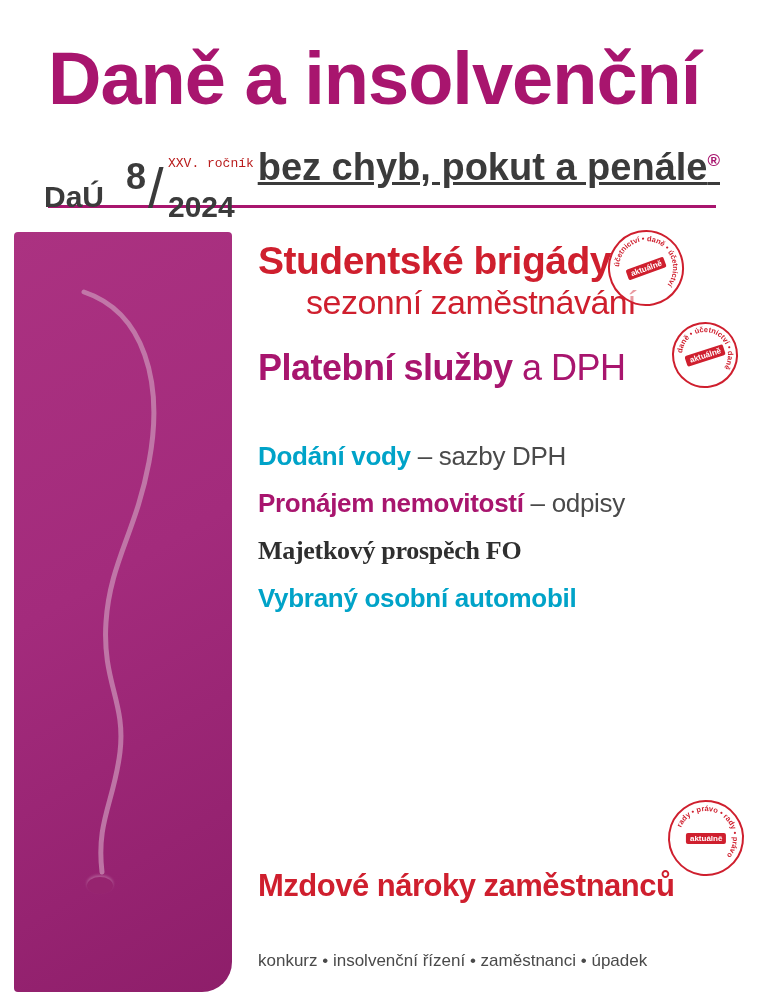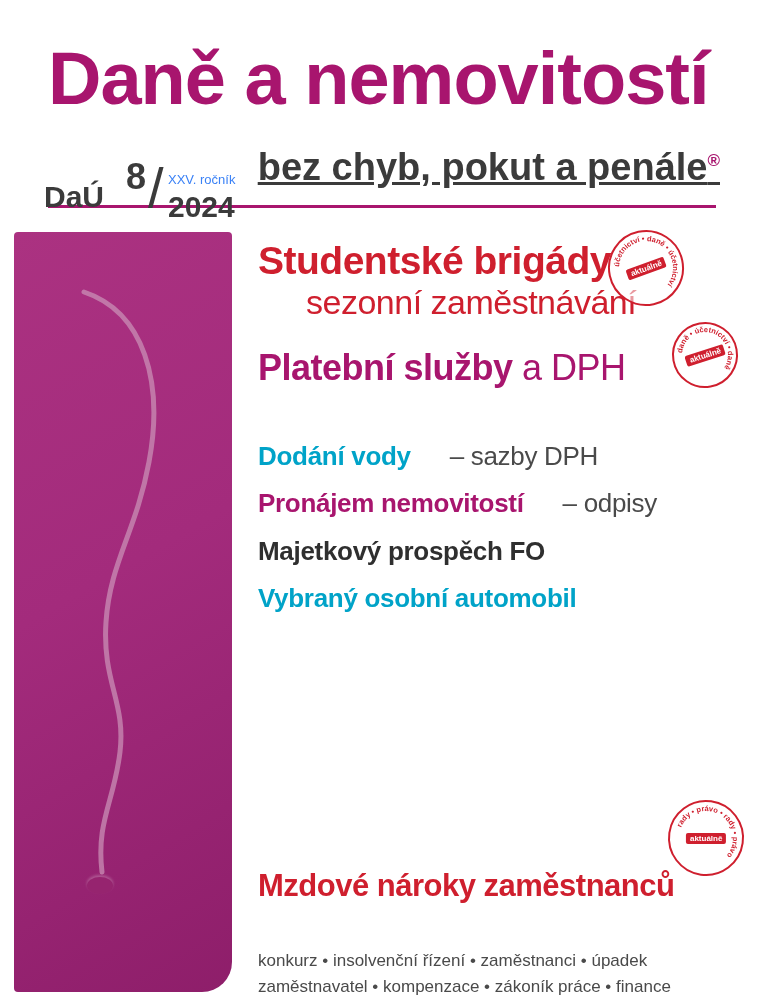--- a/index.html
+++ b/index.html
@@ -79,24 +79,25 @@
     left: 148px;
     top: 160px;
     font-size: 56px;
     font-weight: normal;
     color: #3b3b3b;
     line-height: 1;
   }
   .volume {
     position: absolute;
     left: 168px;
-    top: 172px;
+    top: 156px;
     font-size: 13px;
-    color: #3b82f6;
+    color: #b91c1c;
     white-space: nowrap;
+    font-family: Liberation Mono, monospace;
   }
   .year {
     position: absolute;
     left: 168px;
     top: 190px;
     font-size: 30px;
     font-weight: bold;
     color: #3b3b3b;
   }
 
@@ -162,22 +163,22 @@
     margin-top: 52px;
   }
   .list-item {
     font-size: 26px;
     line-height: 1.32;
     margin-bottom: 13px;
     letter-spacing: -0.3px;
   }
   .li-magenta { color: #a8156e; font-weight: bold; }
   .li-cyan    { color: #00a3c8; font-weight: bold; }
-  .li-dark    { color: #2f2f2f; font-weight: bold; }
-  .li-grey    { color: #4a4a4a; font-weight: normal; margin-left: 32px; }
+  .li-dark    { color: #2f2f2f; font-weight: bold; font-family: Liberation Serif, serif; }
+  .li-grey    { color: #4a4a4a; font-weight: normal; }
 
   .bottom-hl {
     position: absolute;
     left: 258px;
     top: 856px;
     width: 492px;
     font-size: 31px;
     font-weight: bold;
     color: #cf1f2e;
     letter-spacing: -0.5px;
@@ -225,21 +226,21 @@
   .stamp .ring-text text { font-size: 7.5px; font-weight: bold; fill: #cf1f2e; }
 
   #stamp-1 { left: 608px; top: 230px; width: 72px; height: 72px; transform: rotate(-12deg); }
   #stamp-2 { left: 672px; top: 322px; width: 62px; height: 62px; transform: rotate(-10deg); }
   #stamp-3 { left: 668px; top: 800px; width: 72px; height: 72px; transform: rotate(8deg); }
 </style>
 </head>
 <body>
 
 <div class="masthead">
-  <div class="title-main">Daně a nemovitostí</div>
+  <div class="title-main">Daně a insolvenční</div>
   <div class="title-sub">
     <span>bez chyb, pokut a penále</span><span class="reg">®</span>
   </div>
   <div class="rule"></div>
   <div class="dau">DaÚ</div>
   <div class="issue-no">8</div>
   <div class="slash">/</div>
   <div class="volume">XXV. ročník</div>
   <div class="year">2024</div>
 </div>
@@ -267,21 +268,20 @@
     </div>
     <div class="list-item li-dark">Majetkový prospěch FO</div>
     <div class="list-item li-cyan">Vybraný osobní automobil</div>
   </div>
 </div>
 
 <div class="bottom-hl">Mzdové nároky zaměstnanců</div>
 
 <div class="keywords">
   <div>konkurz  •  insolvenční řízení  •  zaměstnanci  •  úpadek</div>
-  <div>zaměstnavatel  •  kompenzace  •  zákoník práce  •  finance</div>
 </div>
 
 <div class="stamp" id="stamp-1">
   <div class="ring-text">
     <svg viewBox="0 0 72 72">
       <defs>
           <path id="c1" d="M 36,36 m -27,0 a 27,27 0 1,1 54,0 a 27,27 0 1,1 -54,0"></path>
         </defs>
       <text><textPath href="#c1" startOffset="4%">účetnictví • daně • účetnictví</textPath></text>
     </svg>

